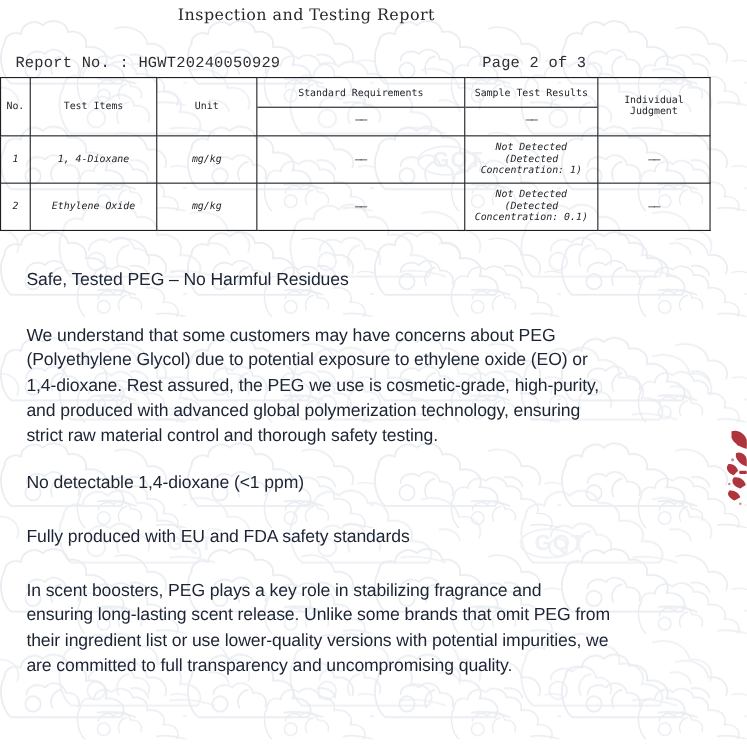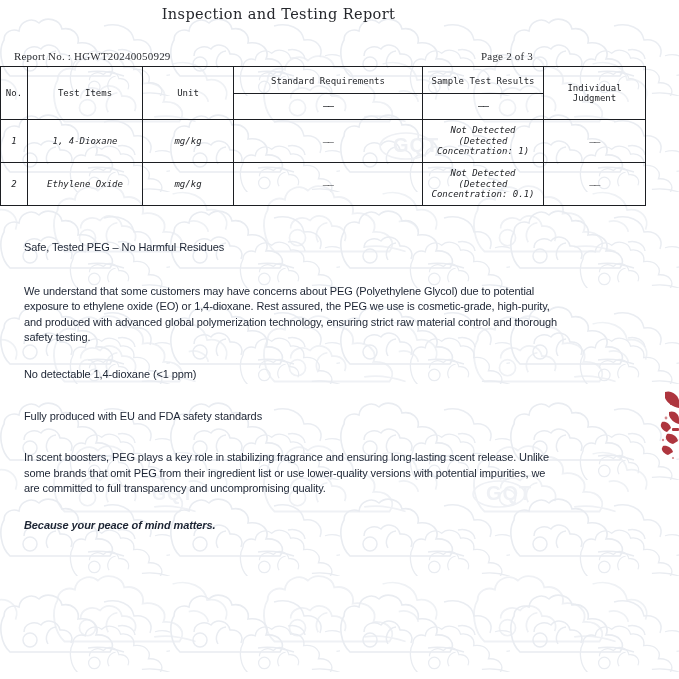--- a/index.html
+++ b/index.html
@@ -55,22 +55,22 @@
     color: #25272c;
     letter-spacing: 0.4px;
     padding-top: 6px;
     white-space: nowrap;
   }
   .report-meta {
     display: flex;
     justify-content: space-between;
     align-items: flex-end;
     padding: 28px 16px 4px 14px;
-    font-family: Liberation Serif, serif;
-    font-size: 11px;
+    font-family: Liberation Mono, monospace;
+    font-size: 14px;
     color: #2b2d31;
   }
   .report-meta .rno { letter-spacing: 0.2px; }
   .report-meta .pno { letter-spacing: 0.2px; padding-right: 8px; }
 
   
   .rep-table {
     border-collapse: collapse;
     margin: 0 auto;
     width: 645px;
@@ -108,21 +108,21 @@
   .nd-cell .nd-title { text-align: center; display: block; }
   .nd-cell .nd-sub { display: block; }
 
   
   .body-copy {
     padding: 34px 0 0 24px;
     color: #1c2433;
   }
   .body-copy p {
     margin: 0 0 21px 0;
-    font-size: 11px;
+    font-size: 16px;
     line-height: 1.42;
     max-width: 560px;
     letter-spacing: -0.1px;
   }
   .body-copy p.heading { margin-bottom: 28px; }
   .body-copy p.claim { margin-bottom: 26px; }
   .body-copy p.closing {
     font-style: italic;
     font-weight: 600;
     margin-bottom: 0;
@@ -255,16 +255,15 @@
       </tbody>
     </table>
   </section>
 
   <section class="body-copy">
     <p class="heading">Safe, Tested PEG – No Harmful Residues</p>
     <p>We understand that some customers may have concerns about PEG (Polyethylene Glycol) due to potential exposure to ethylene oxide (EO) or 1,4-dioxane.  Rest assured, the PEG we use is cosmetic-grade, high-purity, and produced with advanced global polymerization technology, ensuring strict raw material control and thorough safety testing.</p>
     <p class="claim">No detectable 1,4-dioxane (&lt;1 ppm)</p>
     <p class="claim">Fully produced with EU and FDA safety standards</p>
     <p>In scent boosters, PEG plays a key role in stabilizing fragrance and ensuring long-lasting scent release.  Unlike some brands that omit PEG from their ingredient list or use lower-quality versions with potential impurities, we are committed to full transparency and uncompromising quality.</p>
-    <p class="closing">Because your peace of mind matters.</p>
   </section>
 
 </div>
 
 </body></html>

